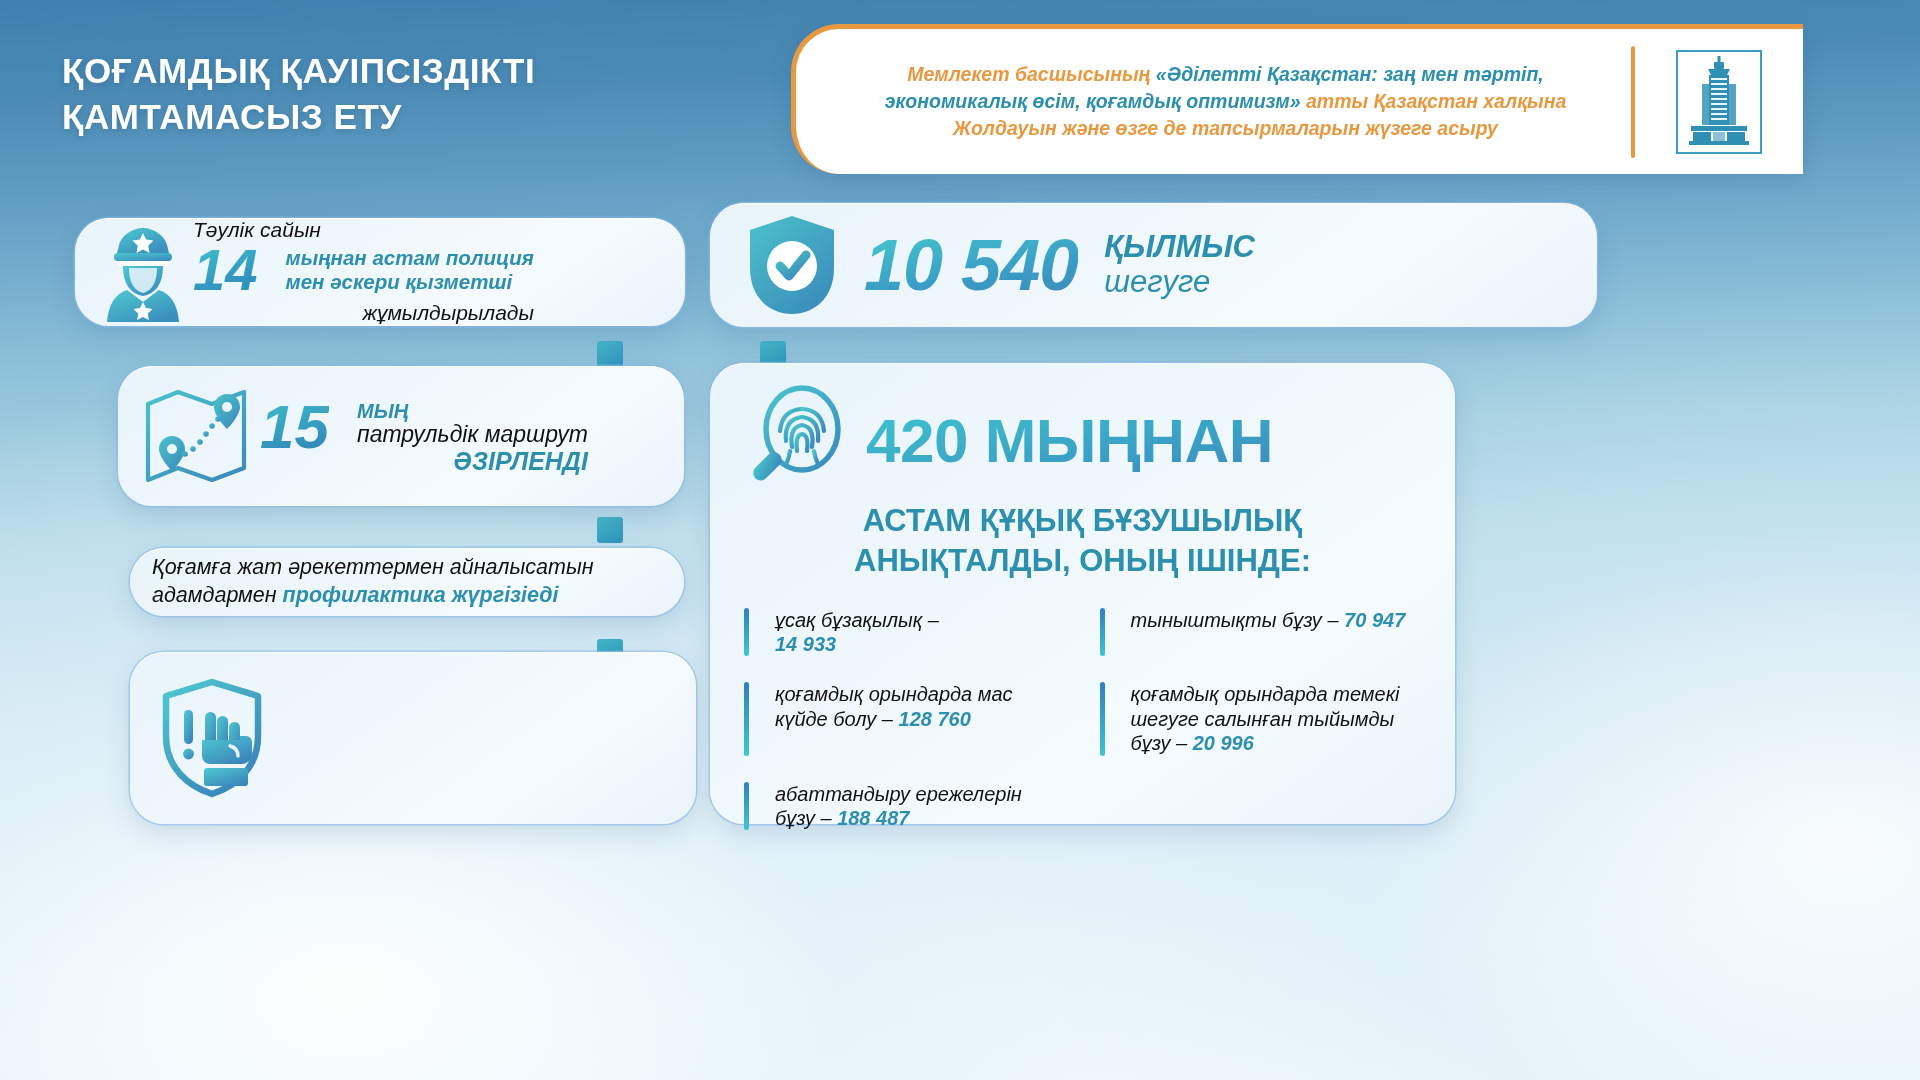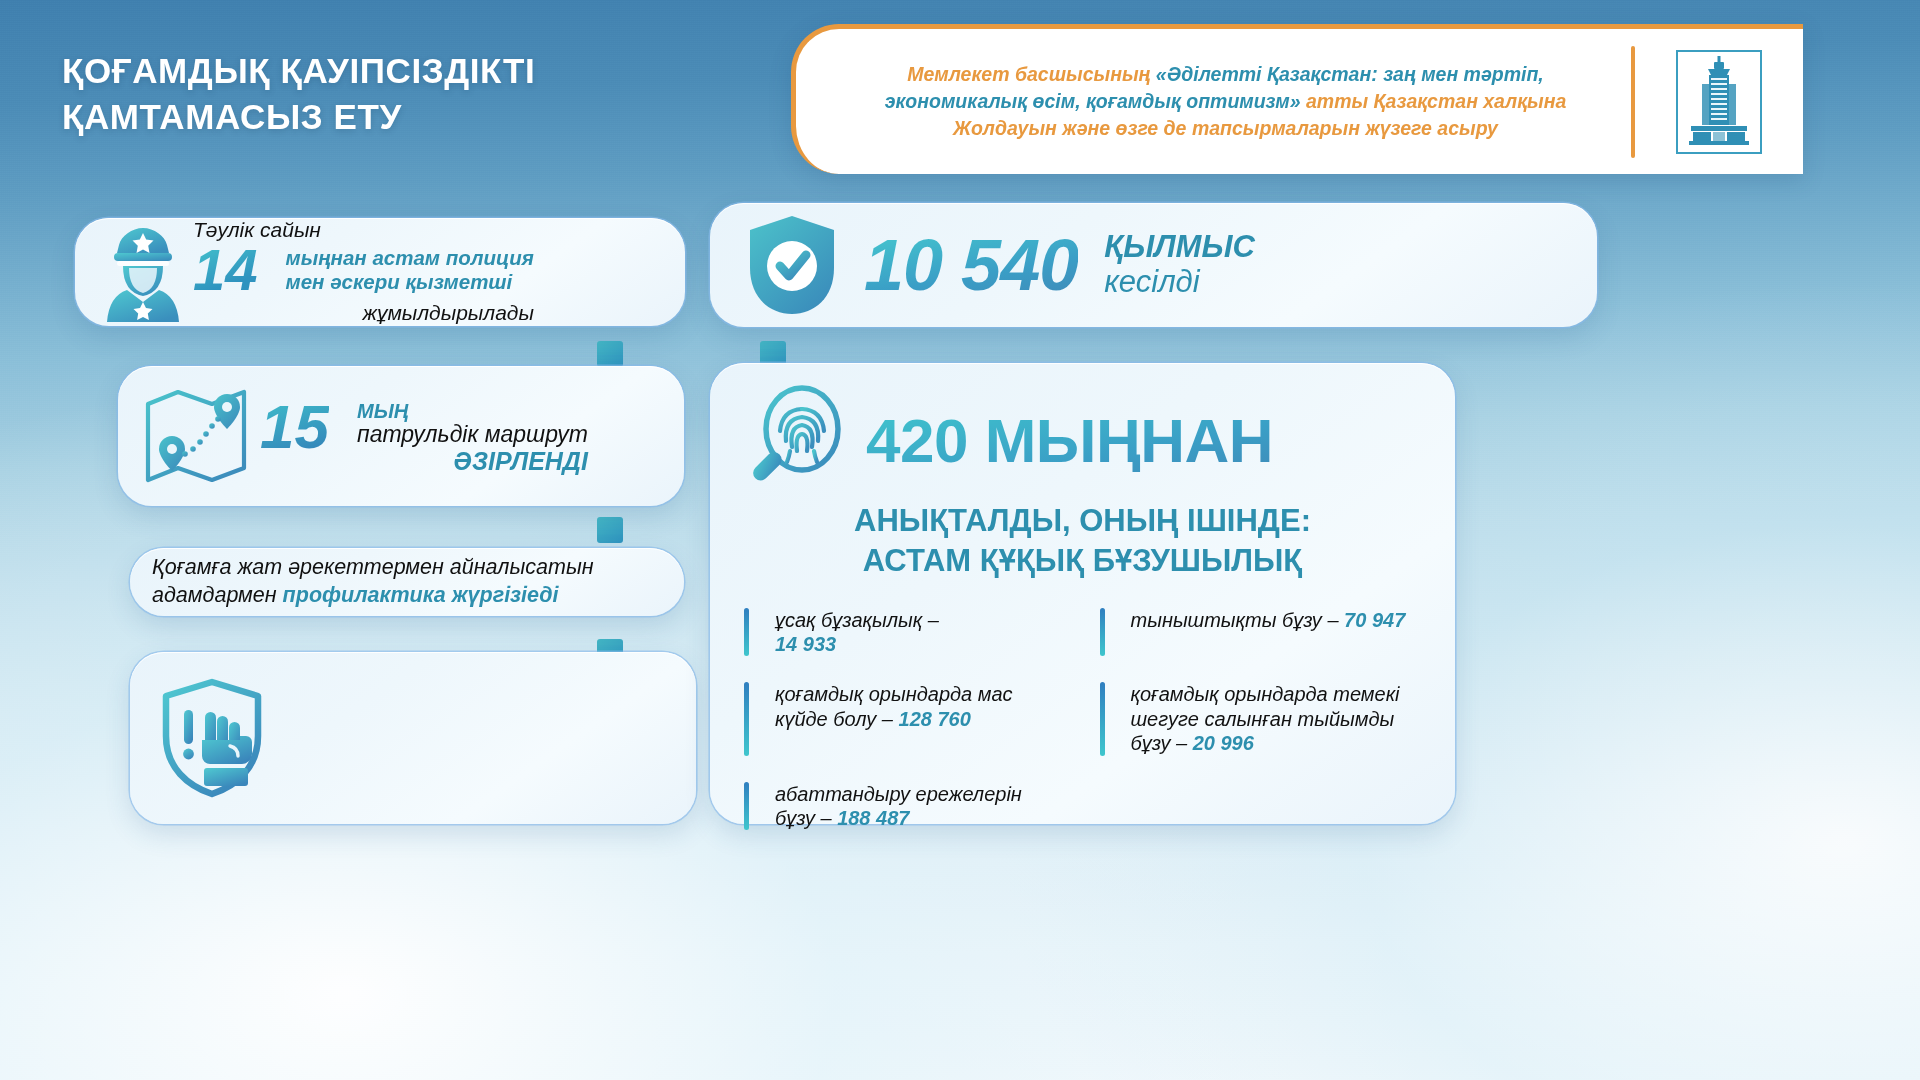--- a/index.html
+++ b/index.html
@@ -354,21 +354,21 @@
           </linearGradient>
         </defs>
         <path d="M46 3 L88 17 v38 c0 30 -20 46 -42 46 C24 101 4 85 4 55 V17 Z" fill="url(#g-chk)"></path>
         <circle cx="46" cy="53" r="25" fill="#ffffff"></circle>
         <path d="M34 53 l9 10 17 -21" fill="none" stroke="url(#g-chk)" stroke-width="9" stroke-linecap="round" stroke-linejoin="round"></path>
       </svg>
     </div>
     <span class="numR1">10 540</span>
     <div class="lblR1">
       <div>ҚЫЛМЫС</div>
-      <div style="font-weight:400;">кесілді</div>
+      <div style="font-weight:400;">шегуге</div>
     </div>
   </div>
 </div>
 
 <div class="card" id="cardR2">
   <div class="r2-head">
     <div class="icon-slot">
       <svg width="108" height="112" viewBox="0 0 108 112" aria-hidden="true">
         <defs>
           <linearGradient id="g-fp" x1="0" y1="0" x2="0.8" y2="1">
@@ -386,22 +386,22 @@
           <path d="M50 66 q-1 6 -3 11"></path>
           <path d="M74 66 q1 6 3 11"></path>
           <path d="M62 52 v22"></path>
         </g>
         <rect x="10" y="74" width="34" height="15" rx="7.5" transform="rotate(-45 27 81)" fill="url(#g-fp)"></rect>
       </svg>
     </div>
     <span class="r2-num">420 МЫҢНАН</span>
   </div>
   <div class="r2-sub">
+    <div>АСТАМ ҚҰҚЫҚ БҰЗУШЫЛЫҚ</div>
     <div>АНЫҚТАЛДЫ, ОНЫҢ ІШІНДЕ:</div>
-    <div>АСТАМ ҚҰҚЫҚ БҰЗУШЫЛЫҚ</div>
   </div>
 
   <div class="stats">
     <div class="stat">
       <div class="bar"></div>
       <div class="st-txt"><span>ұсақ бұзақылық – </span><br><b>14 933</b></div>
     </div>
     <div class="stat">
       <div class="bar"></div>
       <div class="st-txt"><span>тыныштықты бұзу – </span><b>70 947</b></div>

